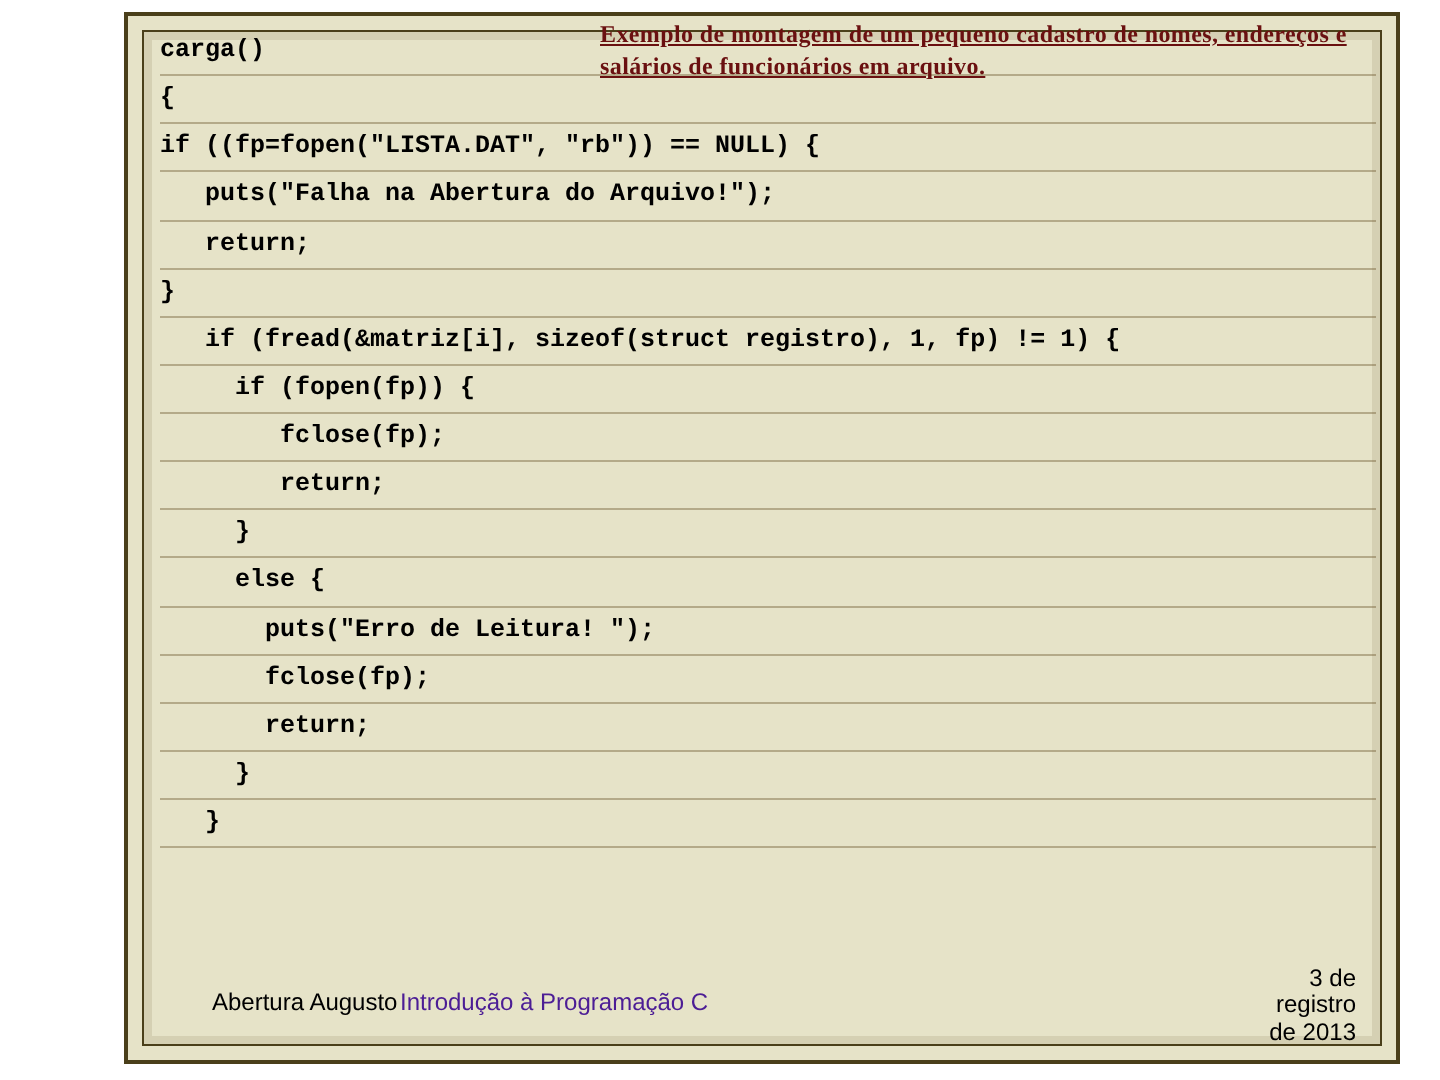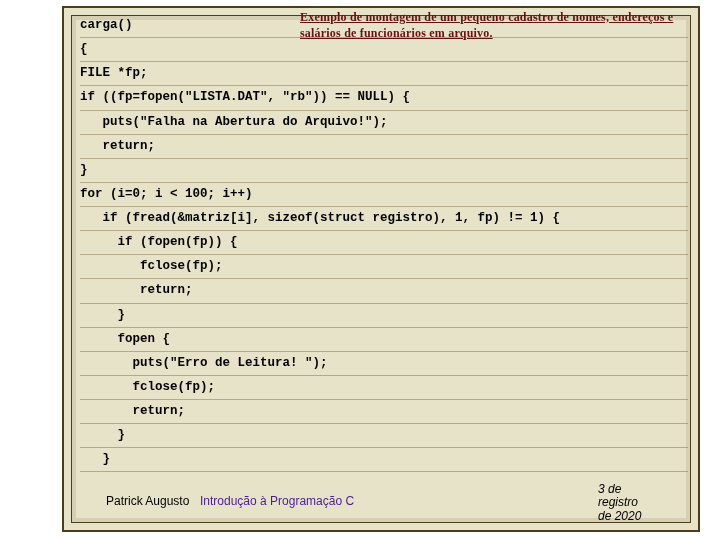--- a/index.html
+++ b/index.html
@@ -80,56 +80,53 @@
     z-index: 5;
   }
   .footer-date {
     position: absolute;
     right: 42px;
     bottom: 16px;
     width: 80px;
     font-family: Arial, sans-serif;
     font-size: 12px;
     color: #000;
-    text-align: left;
+    text-align: right;
     line-height: 1.15;
     z-index: 5;
-    font-style: italic;
   }
 </style>
 </head>
 <body>
 
 <div class="slide">
   <div class="inner-frame"></div>
 </div>
 
 <div class="heading">Exemplo de montagem de um pequeno cadastro de nomes, endereços e salários de funcionários em arquivo.</div>
 
 <div class="code" id="code-block">
     <div class="line">carga()</div>
     <div class="line">{</div>
-    <div class="line">FILE *fp;</div>
     <div class="line">if ((fp=fopen("LISTA.DAT", "rb")) == NULL) {</div>
     <div class="line">   puts("Falha na Abertura do Arquivo!");</div>
     <div class="line">   return;</div>
     <div class="line">}</div>
-    <div class="line">for (i=0; i &lt; 100; i++)</div>
     <div class="line">   if (fread(&amp;matriz[i], sizeof(struct registro), 1, fp) != 1) {</div>
     <div class="line">     if (fopen(fp)) {</div>
     <div class="line">        fclose(fp);</div>
     <div class="line">        return;</div>
     <div class="line">     }</div>
-    <div class="line">     fopen {</div>
+    <div class="line">     else {</div>
     <div class="line">       puts("Erro de Leitura! ");</div>
     <div class="line">       fclose(fp);</div>
     <div class="line">       return;</div>
     <div class="line">     }</div>
     <div class="line">   }</div>
   </div>
 
-<div class="footer-author">Patrick Augusto</div>
+<div class="footer-author">Abertura Augusto</div>
 <div class="footer-title">Introdução à Programação C</div>
 <div class="footer-date">
   <span>3 de</span><br>
   <span>registro</span><br>
-  <span>de 2020</span>
+  <span>de 2013</span>
 </div>
 
 </body></html>

